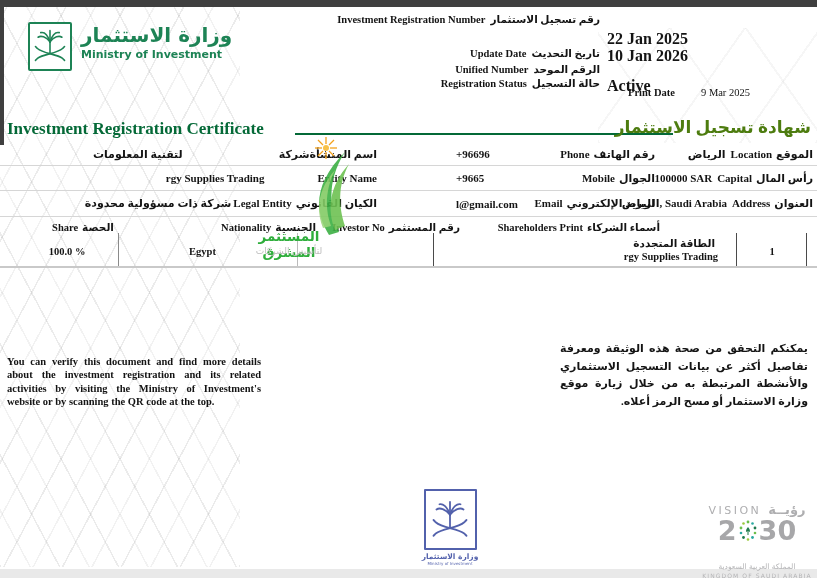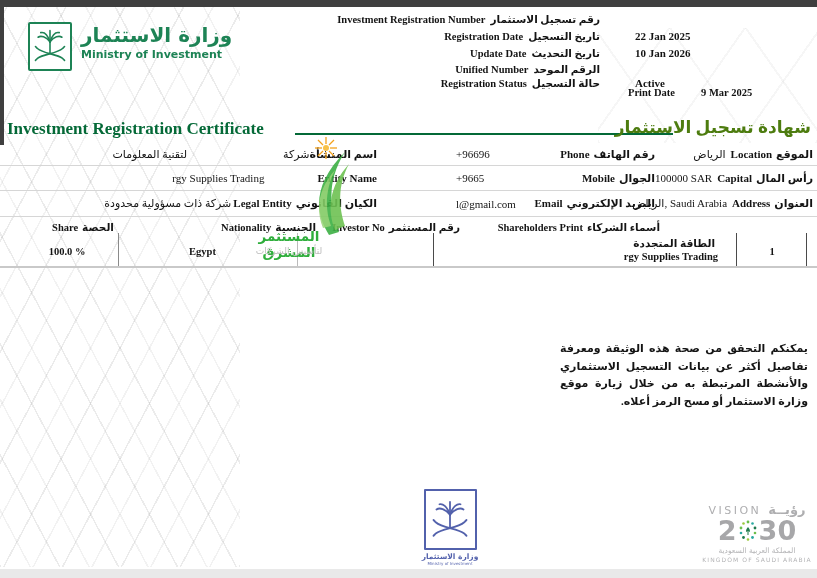--- a/index.html
+++ b/index.html
@@ -30,40 +30,40 @@
              display:flex;align-items:center;justify-content:center;background:#fff;color:#1d8355;}
   .brand-ar{font-family:"DejaVu Sans","Liberation Sans",sans-serif;font-weight:700;font-size:20px;
             color:#1d8355;line-height:26px;direction:rtl;}
   .brand-en{font-family:"DejaVu Sans","Liberation Sans",sans-serif;font-weight:700;font-size:11px;
             color:#1d8355;line-height:13px;}
 
   
   .irow{position:absolute;left:300px;width:300px;text-align:right;direction:rtl;
         font-size:10.5px;font-weight:700;white-space:nowrap;z-index:2;}
   .irow bdi{margin-left:5px;}
-  .ival{position:absolute;left:607px;font-size:11px;font-weight:700;white-space:nowrap;z-index:2;margin-left:28px;}
+  .ival{position:absolute;left:607px;font-size:16px;font-weight:700;white-space:nowrap;z-index:2;}
   .pdate-l{position:absolute;left:628px;top:87px;font-size:10.5px;font-weight:700;z-index:2;}
-  .pdate-v{position:absolute;left:701px;top:87px;font-size:10.5px;font-weight:700;z-index:2;}
+  .pdate-v{position:absolute;left:701px;top:87px;font-size:10.5px;font-weight:400;z-index:2;}
 
   
   .title-en{position:absolute;left:7px;top:119px;font-size:17px;font-weight:700;color:#046937;z-index:2;white-space:nowrap;}
   .title-ar{position:absolute;right:6px;top:117px;font-size:17px;font-weight:700;color:#4d7c0f;z-index:2;direction:rtl;white-space:nowrap;}
   .title-line{position:absolute;left:295px;top:133px;width:378px;height:2px;background:#046937;z-index:2;}
 
   
   .dtable{position:absolute;left:0;top:143px;width:817px;direction:rtl;z-index:2;}
   .drow{display:grid;grid-template-columns:162px 215px 440px;align-items:center;
         border-bottom:1px solid #d6d6d6;font-size:11px;}
   .drow:nth-child(1){height:22px;} .drow:nth-child(2){height:24px;} .drow:nth-child(3){height:25px;}
   .dcell{display:flex;align-items:center;white-space:nowrap;}
   .cA{padding-right:4px;}
   .cB{justify-content:space-between;padding-left:16px;}
   .cC{padding-right:63px;}
   .lab{display:inline-flex;gap:4px;font-weight:700;white-space:nowrap;}
-  .val{font-weight:400;white-space:nowrap;}
+  .val{font-weight:700;white-space:nowrap;}
   .cA .val{margin-right:5px;}
 
   
   .shead{position:absolute;top:221px;direction:rtl;text-align:center;font-size:10.5px;font-weight:700;white-space:nowrap;z-index:2;}
   .shead bdi{margin-left:4px;}
   .sval{position:absolute;font-size:10.5px;font-weight:700;text-align:center;white-space:nowrap;z-index:2;}
   .snamear{position:absolute;left:445px;top:237px;width:270px;text-align:right;direction:rtl;
            font-size:10.5px;font-weight:700;z-index:2;}
   .snameen{position:absolute;left:445px;top:251px;width:273px;text-align:right;
            font-size:10.5px;font-weight:700;z-index:2;}
@@ -96,21 +96,21 @@
   .stamp-en{font-family:"DejaVu Sans","Liberation Sans",sans-serif;color:#4454a5;font-size:4px;}
 
   
   .vision{position:absolute;left:700px;top:502px;width:114px;z-index:2;color:#b2b2b4;
           font-family:"DejaVu Sans","Liberation Sans",sans-serif;text-align:center;}
   .vis-r1{display:flex;direction:rtl;justify-content:center;align-items:baseline;gap:7px;}
   .vis-ar{font-size:13px;font-weight:700;color:#aeaeb0;}
   .vis-en{font-size:11px;letter-spacing:2.5px;color:#aeaeb0;}
   .vis-year{display:flex;justify-content:center;align-items:center;gap:1px;margin-top:1px;
             font-size:27px;font-weight:700;color:#a7a7a9;line-height:26px;}
-  .vis-kar{font-size:7.5px;margin-top:2px;direction:rtl;color:#b4b4b6;}
+  .vis-kar{font-size:7.5px;margin-top:18px;direction:rtl;color:#b4b4b6;}
   .vis-ken{font-size:6px;letter-spacing:1.1px;color:#b4b4b6;margin-top:1px;white-space:nowrap;}
 </style>
 </head>
 <body>
 
 <svg width="0" height="0" style="position:absolute">
   <defs>
     <symbol id="palm-emblem" viewBox="0 0 48 56">
       <g fill="none" stroke="currentColor" stroke-width="2.4" stroke-linecap="round">
         <path d="M24 21 C18 13 10 11 6 14"></path>
@@ -142,23 +142,20 @@
     </div>
     <div>
       <div class="brand-ar">وزارة الاستثمار</div>
       <div class="brand-en">Ministry of Investment</div>
     </div>
   </div>
 
   <div class="irow" style="top:13px">
     <bdi>رقم تسجيل الاستثمار</bdi><bdi>Investment Registration Number</bdi>
   </div>
-  <div class="irow" style="top:30px">
-    <bdi>تاريخ التسجيل</bdi><bdi>Registration Date</bdi>
-  </div>
   <span class="ival" style="top:30px">22 Jan 2025</span>
   <div class="irow" style="top:47px">
     <bdi>تاريخ التحديث</bdi><bdi>Update Date</bdi>
   </div>
   <span class="ival" style="top:47px">10 Jan 2026</span>
   <div class="irow" style="top:63px">
     <bdi>الرقم الموحد</bdi><bdi>Unified Number</bdi>
   </div>
   <div class="irow" style="top:77px">
     <bdi>حالة التسجيل</bdi><bdi>Registration Status</bdi>
@@ -262,20 +259,21 @@
     <span class="sval" style="left:175px;top:246px;width:55px">Egypt</span>
     <span class="sval" style="left:36px;top:246px;width:62px">100.0 %</span>
   </div>
   <div class="vline" style="left:806px"></div>
   <div class="vline" style="left:736px"></div>
   <div class="vline" style="left:433px"></div>
   <div class="vline" style="left:297px;background:#bbbbbb"></div>
   <div class="vline" style="left:118px;background:#8a8a8a"></div>
   <div class="hline-bottom"></div>
 
+  <p class="ver-en">You can verify this document and find more details about the investment registration and its related activities by visiting the Ministry of Investment's website or by scanning the QR code at the top.</p>
   <p class="ver-ar">يمكنكم التحقق من صحة هذه الوثيقة ومعرفة تفاصيل أكثر عن بيانات التسجيل الاستثماري والأنشطة المرتبطة به من خلال زيارة موقع وزارة الاستثمار أو مسح الرمز أعلاه.</p>
 
   <div class="wm">
     <svg class="wm-sun" width="26" height="26" viewBox="0 0 26 26">
       <g stroke="#f3a21c" stroke-width="1.3">
         <line x1="13" y1="2" x2="13" y2="9"></line>
           <line x1="13" y1="17" x2="13" y2="24"></line>
         <line x1="2" y1="13" x2="9" y2="13"></line>
           <line x1="17" y1="13" x2="24" y2="13"></line>
         <line x1="5" y1="5" x2="10" y2="10"></line>

